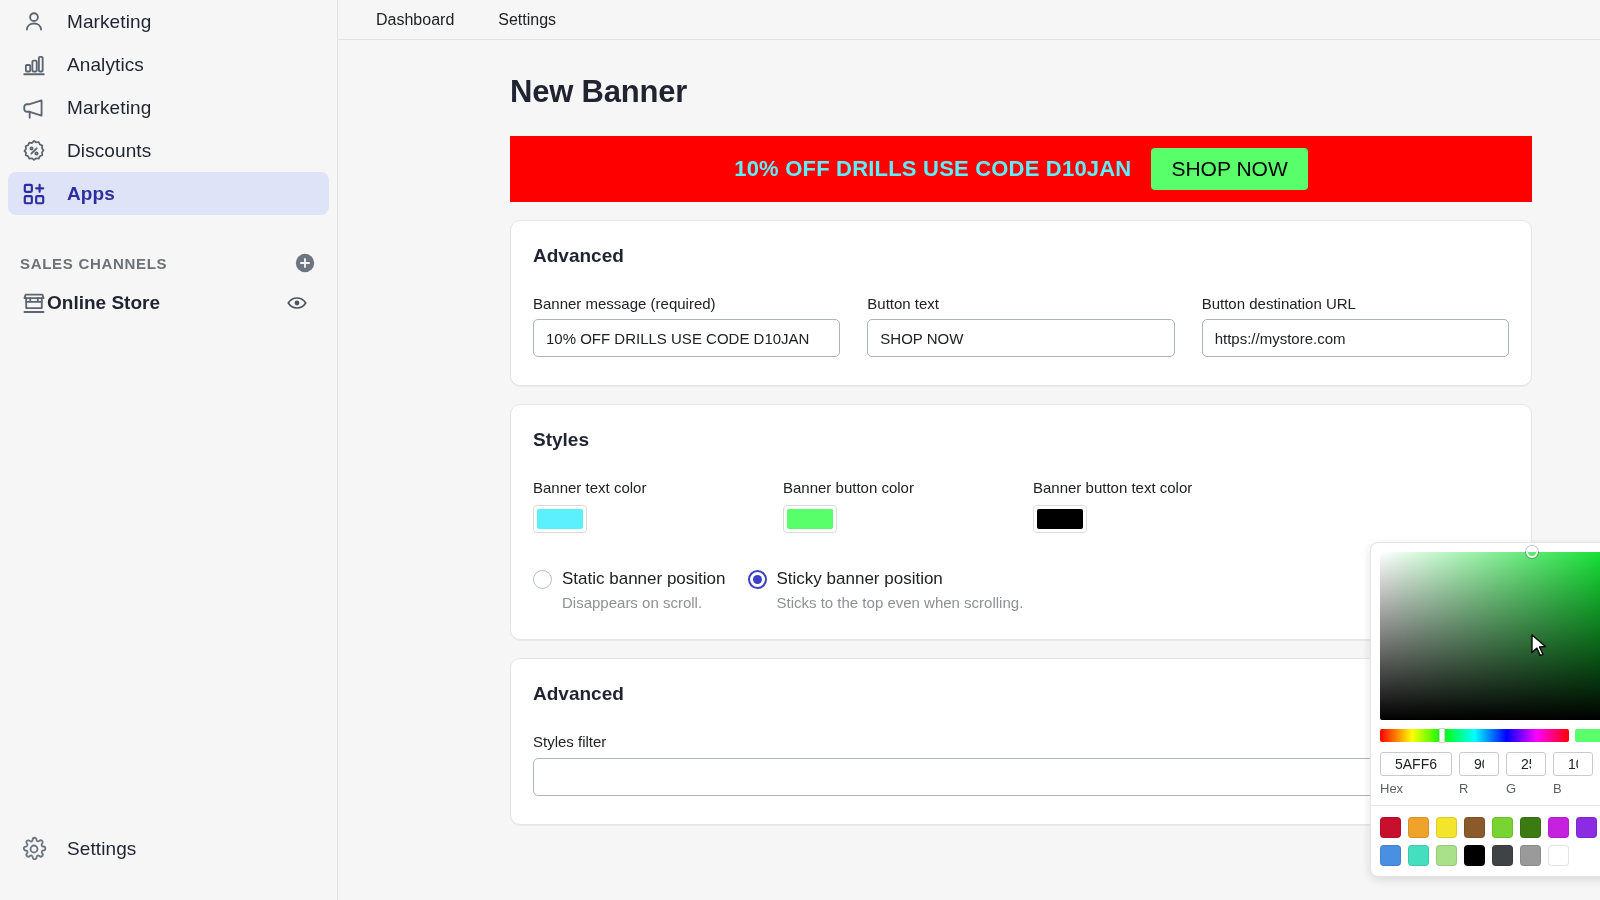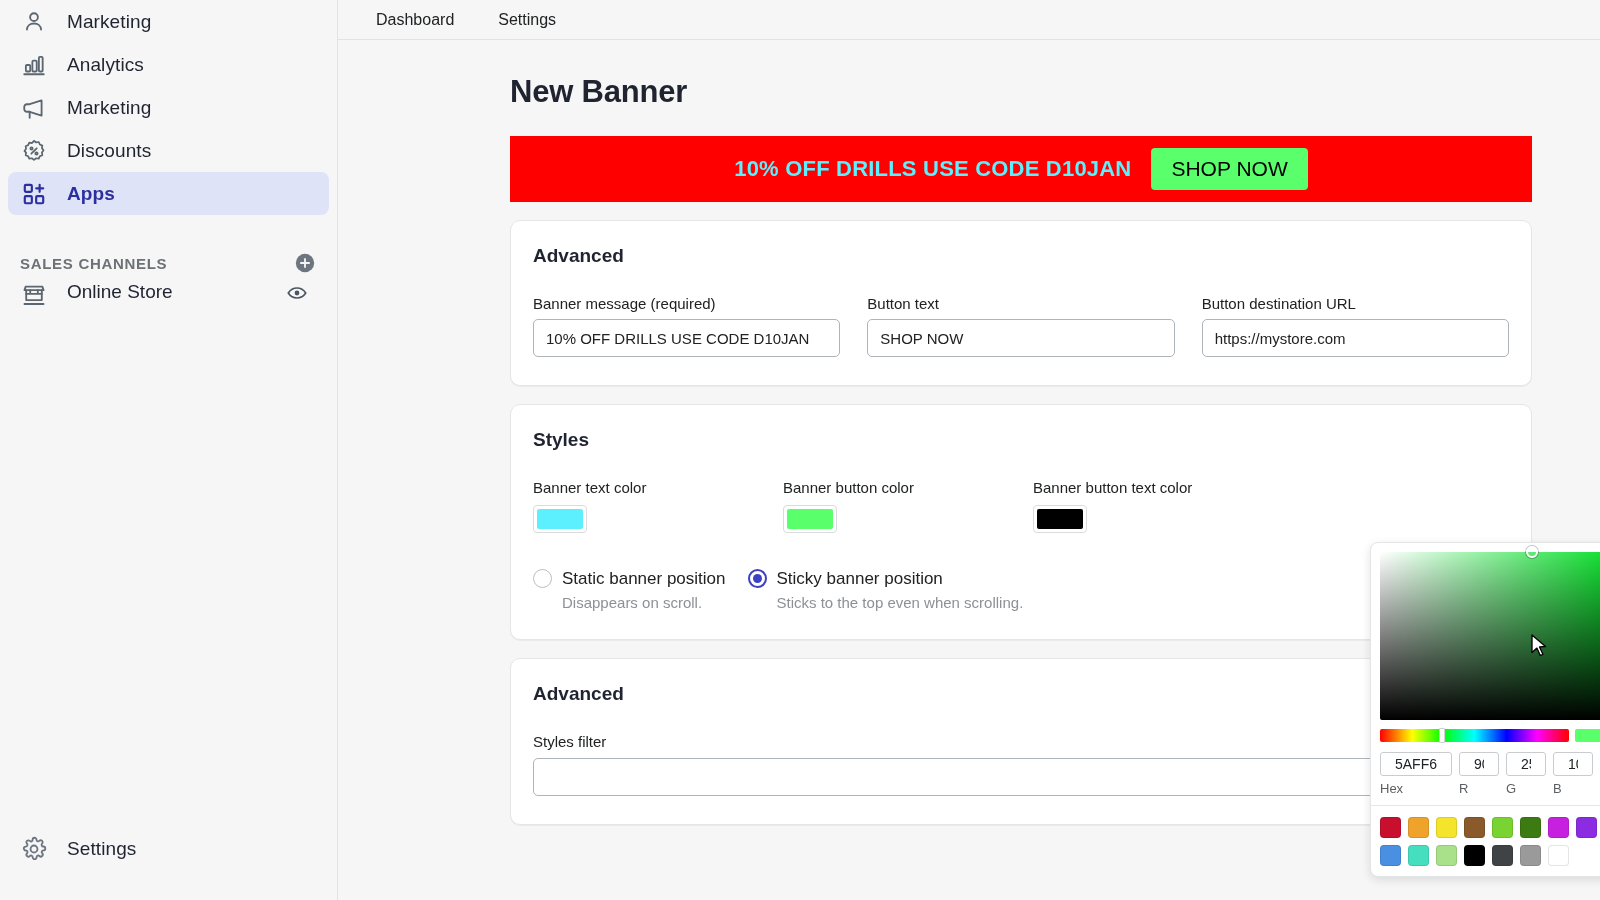--- a/index.html
+++ b/index.html
@@ -44,27 +44,27 @@
     height: 36px;
     margin-top: 30px;
   }
   .section-head .title {
     font-size: 15px; font-weight: 700; letter-spacing: .7px;
     color: #6d7175;
   }
   .icon-btn { width: 24px; height: 24px; display: flex; align-items: center; justify-content: center; cursor: pointer; }
 
   .channel-item {
-    display: flex; 
+    display: flex; align-items: center;
     height: 44px;
     padding: 0 20px 0 12px;
     margin: 0 8px;
     border-radius: 8px;
-    gap: 20px;
-    cursor: pointer;
+    cursor: pointer;
+    font-weight: bold;
   }
   .channel-item .label { font-size: 19px; color: #1f2430; flex: 1; }
 
   .sidebar-bottom {
     position: absolute; left: 0; bottom: 30px; width: 100%;
     padding: 0 8px;
   }
 
   
   .main { flex: 1; height: 900px; position: relative; background: #f6f6f7; overflow: hidden; }
@@ -153,21 +153,21 @@
     border: 1px solid #d9dbdd;
     border-radius: 4px;
     background: #fff;
     padding: 3px;
     cursor: pointer;
   }
   .swatch-fill { width: 100%; height: 100%; border-radius: 2px; }
 
   .radio-row { display: flex; margin-top: 36px; gap: 22px; }
   .radio-group { display: flex; flex-direction: column; }
-  .radio-line { display: flex; align-items: flex-start; gap: 10px; cursor: pointer; }
+  .radio-line { display: flex; align-items: center; gap: 10px; cursor: pointer; }
   .radio-circle {
     width: 19px; height: 19px; border-radius: 50%;
     border: 1.6px solid #babfc3; background: #fff;
     display: flex; align-items: center; justify-content: center;
     flex: 0 0 19px;
   }
   .radio-circle.checked { border-color: #3b40c4; border-width: 2px; }
   .radio-dot { width: 9px; height: 9px; border-radius: 50%; background: #3b40c4; }
   .radio-label { font-size: 17px; color: #202223; }
   .radio-help { font-size: 15px; color: #8c9196; margin: 5px 0 0 29px; }

